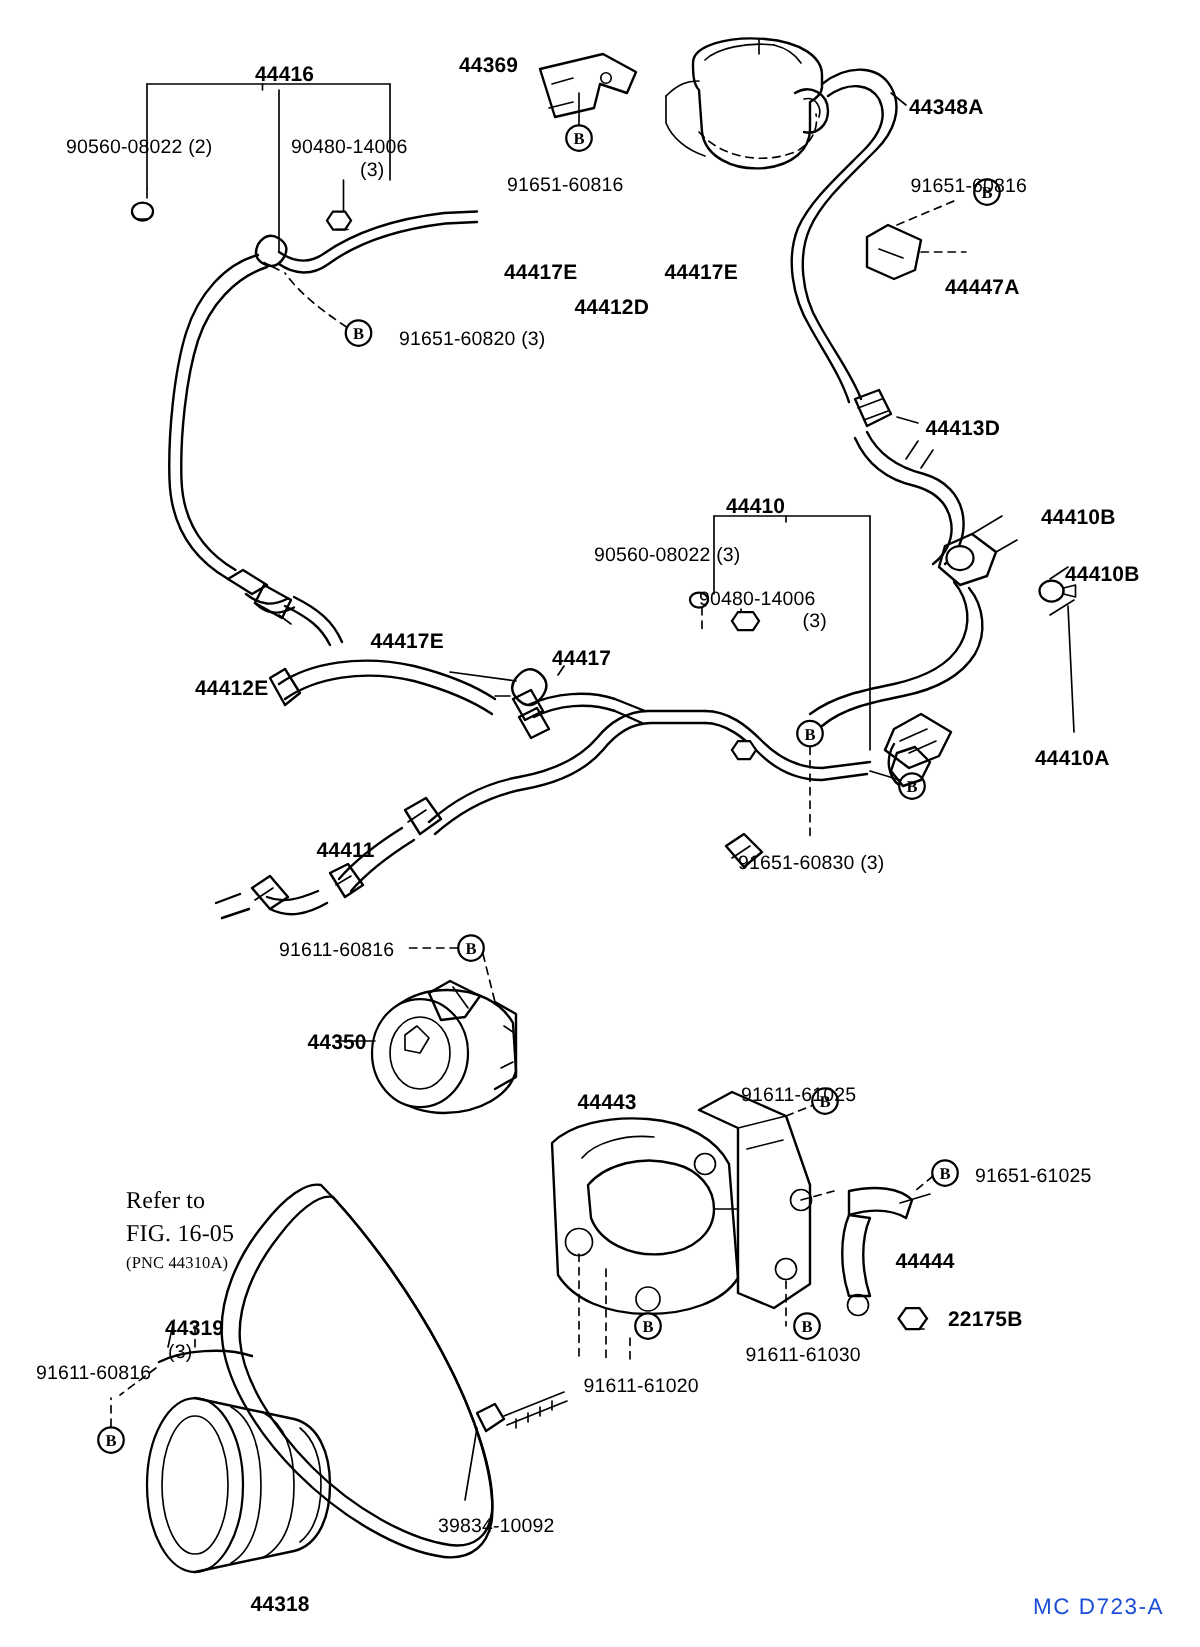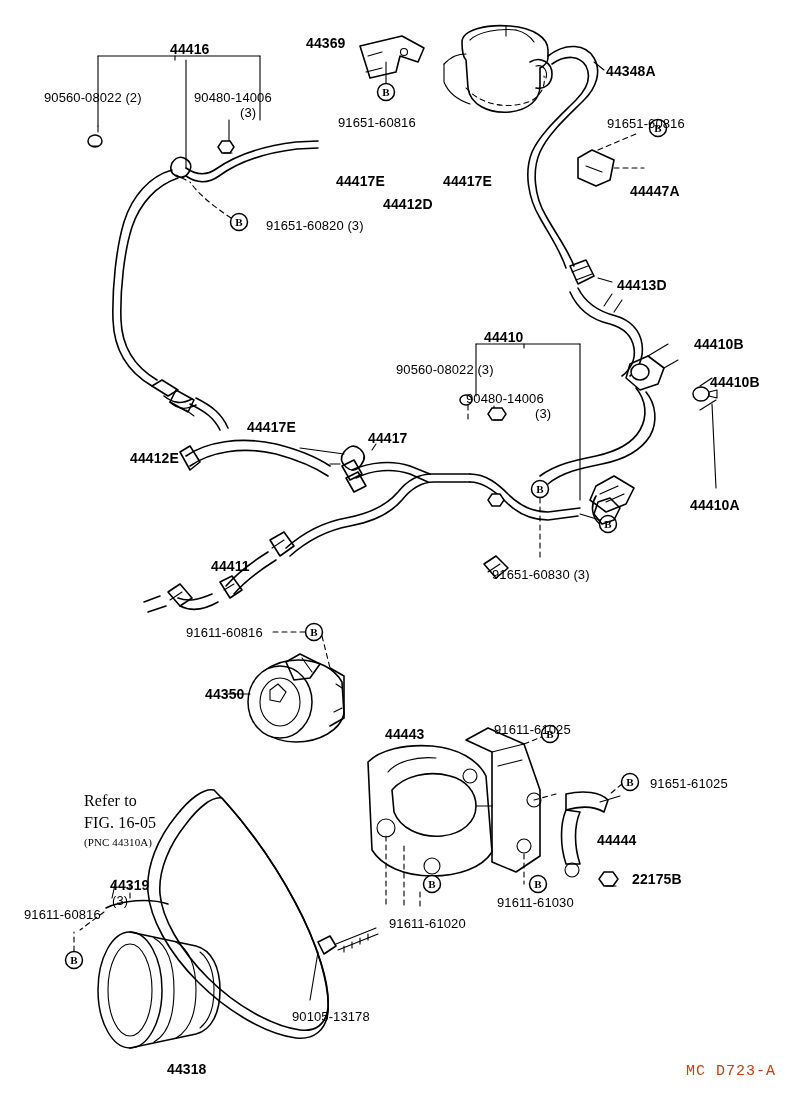--- a/index.html
+++ b/index.html
@@ -39,24 +39,24 @@
   .lbl.small {
     font-size: 11px;
   }
   .lbl.serif {
     font-family: "Liberation Serif", serif;
   }
   .footer {
     position: absolute;
     right: 24px;
     bottom: 18px;
-    font-family: Liberation Mono, monospace;
+    font-family: Liberation Sans, sans-serif;
     font-size: 15px;
     letter-spacing: 1px;
-    color: #c2410c;
+    color: #1d4ed8;
   }
 </style>
 </head>
 <body>
 
 <div id="page">
 
   <svg id="art" viewBox="0 0 800 1098" xmlns="http://www.w3.org/2000/svg">
     <defs>
       <style>
@@ -326,21 +326,21 @@
       <div class="lbl" style="left: 494px; top: 723px;">91611-61025</div>
       <div class="lbl bold" style="left: 385px; top: 727px;">44443</div>
       <div class="lbl" style="left: 650px; top: 777px;">91651-61025</div>
       <div class="lbl bold" style="left: 597px; top: 833px;">44444</div>
       <div class="lbl bold" style="left: 110px; top: 878px;">44319</div>
       <div class="lbl" style="left: 112px; top: 894px;">(3)</div>
       <div class="lbl bold" style="left: 632px; top: 872px;">22175B</div>
       <div class="lbl" style="left: 497px; top: 896px;">91611-61030</div>
       <div class="lbl" style="left: 24px; top: 908px;">91611-60816</div>
       <div class="lbl" style="left: 389px; top: 917px;">91611-61020</div>
-      <div class="lbl" style="left: 292px; top: 1010px;">90105-13178</div>
+      <div class="lbl" style="left: 292px; top: 1010px;">39834-10092</div>
       <div class="lbl bold" style="left: 167px; top: 1062px;">44318</div>
     </div>
 
   <div class="lbl serif" style="left:84px; top:792px; font-size:16px;">Refer to</div>
   <div class="lbl serif" style="left:84px; top:814px; font-size:16px;">FIG. 16-05</div>
   <div class="lbl serif small" style="left:84px; top:836px;">(PNC 44310A)</div>
 
   <div class="footer">MC  D723-A</div>
 
 </div>

